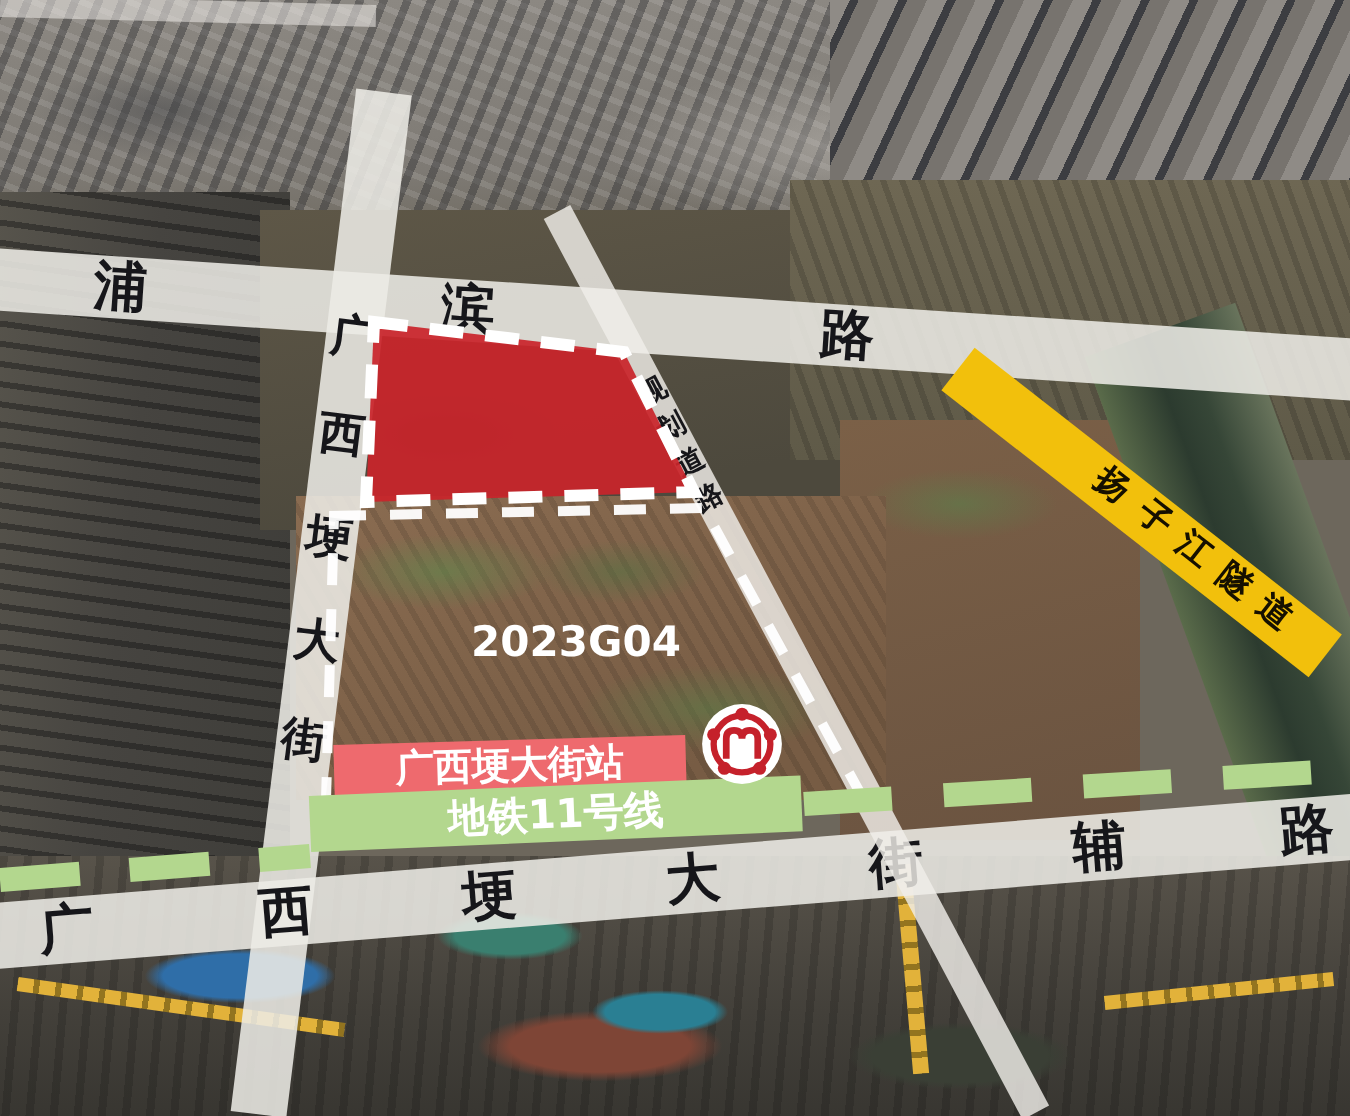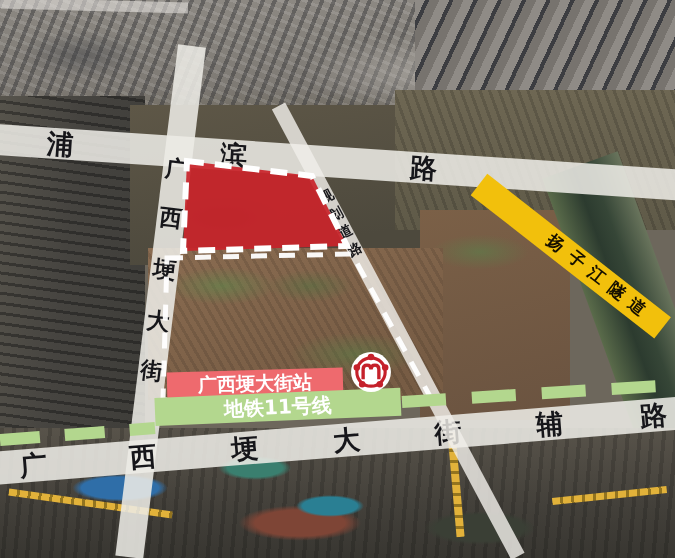--- a/index.html
+++ b/index.html
@@ -167,20 +167,21 @@
 
   <div id="gap-road"></div>
 
   <svg id="overlay" class="abs" width="675" height="558">
     <polygon points="187,161 312,176 347,246 183,251" fill="#c9252b" fill-opacity="0.93" stroke="#ffffff" stroke-width="6" stroke-dasharray="17 11"></polygon>
     <polygon points="167,258 352,254 432,400 163,400" fill="none" stroke="#ffffff" stroke-width="5" stroke-dasharray="16 12" stroke-opacity="0.95"></polygon>
     <line x1="0" y1="440" x2="155" y2="428" stroke="#b3d78e" stroke-width="12" stroke-dasharray="40 25"></line>
     <line x1="402" y1="402" x2="675" y2="385" stroke="#b3d78e" stroke-width="12" stroke-dasharray="44 26"></line>
   </svg>
 
+  <div class="lbl" id="g04-label">2023G04</div>
 
   <div class="lbl" id="station-label">广西埂大街站</div>
   <div class="lbl" id="line-label">地铁11号线</div>
 
   <svg class="lbl" id="metro-logo" viewBox="0 0 40 40">
     <circle cx="20" cy="20" r="19" fill="#ffffff"></circle>
     <circle cx="20" cy="20" r="13.5" fill="none" stroke="#c5212b" stroke-width="3"></circle>
     <g fill="#c5212b">
       <circle cx="20" cy="5.8" r="3.1"></circle>
       <circle cx="33.5" cy="15.6" r="3.1"></circle>

